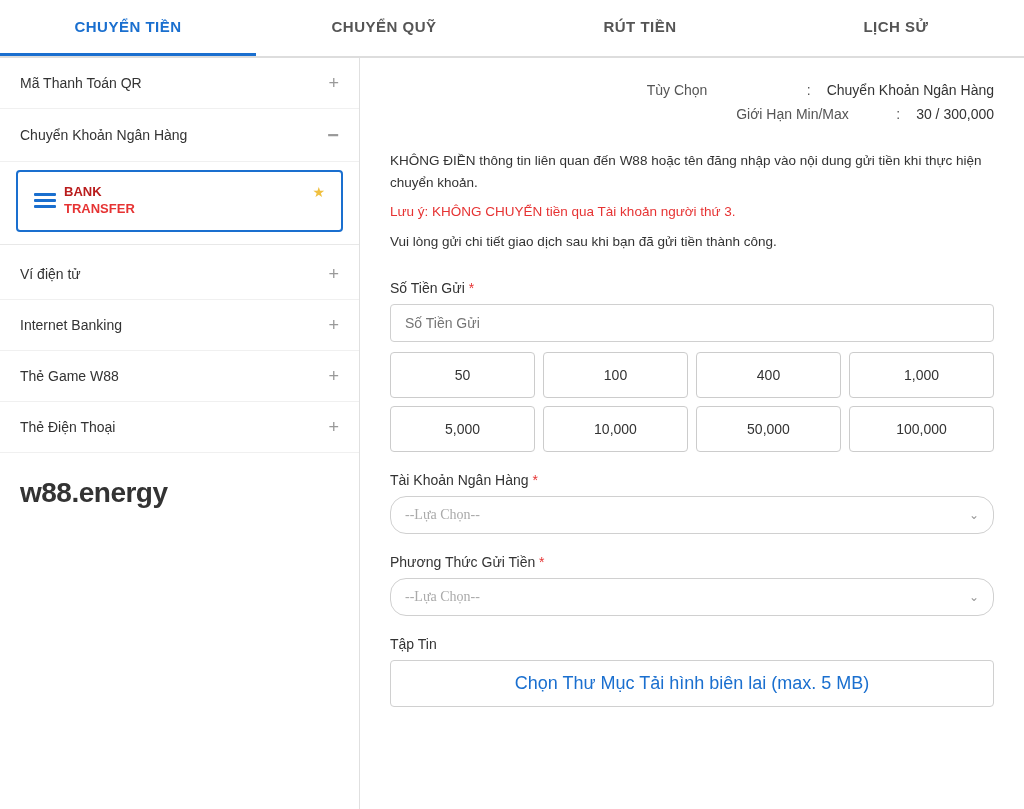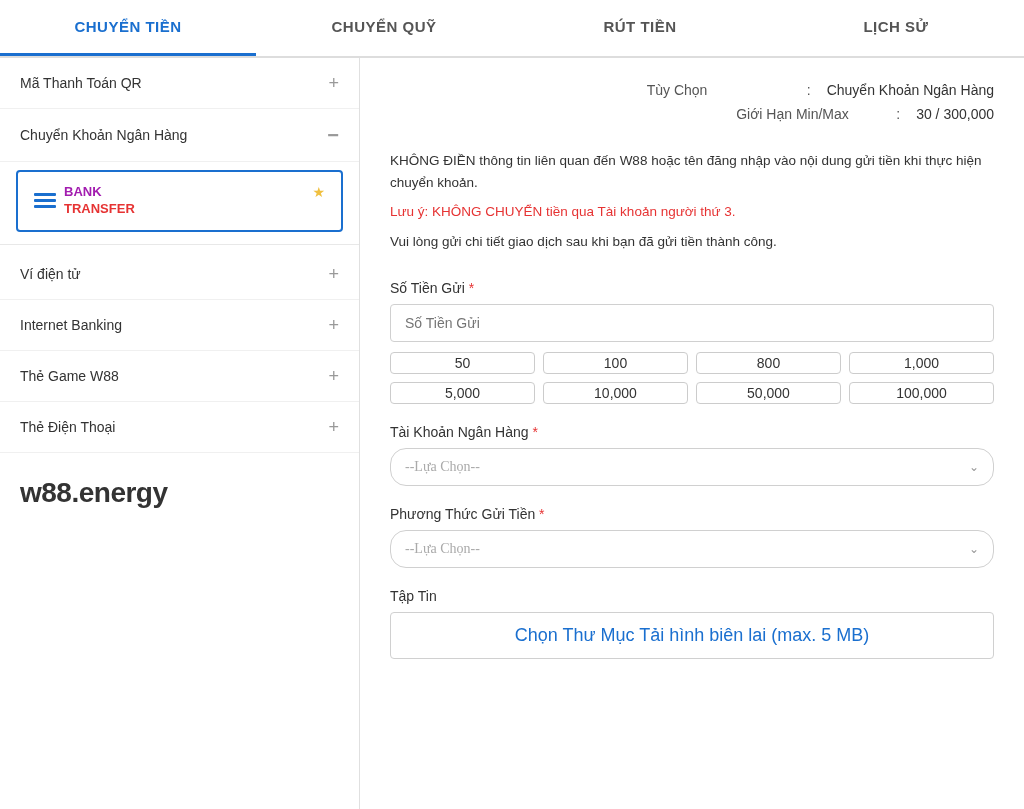--- a/index.html
+++ b/index.html
@@ -41,21 +41,21 @@
       align-items: center;
       gap: 8px;
       cursor: pointer;
     }
     .bank-icon {
       display: flex; flex-direction: column; gap: 2px;
     }
     .bank-icon-bars { display: flex; flex-direction: column; gap: 3px; }
     .bank-icon-bar { width: 22px; height: 3px; background: #1a6fcf; border-radius: 1px; }
     .bank-label { font-weight: bold; font-size: 13px; color: #1a6fcf; line-height: 1.3; }
-    .bank-label span { color: #a21caf; }
+    .bank-label span { color: #b91c1c; }
     .star-icon { color: #f0c040; font-size: 14px; margin-left: auto; align-self: flex-start; }
 
     .sidebar-logo {
       padding: 24px 20px 10px 20px;
       font-size: 28px; font-weight: bold; color: #333; letter-spacing: -0.5px;
     }
 
     
     .main-form { flex: 1; padding: 24px 30px; overflow-y: auto; background: #fff; }
 
@@ -72,21 +72,21 @@
     .form-label { font-size: 14px; margin-bottom: 8px; color: #333; }
     .required { color: #e63333; }
 
     .form-input {
       width: 100%; padding: 10px 14px; border: 1px solid #d0d0d0; border-radius: 4px;
       font-size: 14px; color: #aaa; background: #fff; outline: none;
     }
 
     .amount-grid { display: grid; grid-template-columns: repeat(4, 1fr); gap: 8px; margin-top: 10px; }
     .amount-btn {
-      padding: 2px 6px; border: 1px solid #ccc; border-radius: 4px;
+      padding: 14px 6px; border: 1px solid #ccc; border-radius: 4px;
       background: #fff; text-align: center; cursor: pointer; font-size: 14px; color: #333;
     }
 
     .form-select {
       width: 100%; padding: 10px 14px; border: 1px solid #d0d0d0; border-radius: 16px;
       font-size: 14px; color: #aaa; background: #fff; outline: none;
       display: flex; justify-content: space-between; align-items: center; cursor: pointer; font-family: Liberation Serif, serif;
     }
     .select-chevron { color: #999; font-size: 12px; }
 
@@ -184,21 +184,21 @@
 
       <div class="form-section">
         <div class="form-label">
           <span>Số Tiền Gửi</span>
           <span class="required"> *</span>
         </div>
         <input class="form-input" type="text" placeholder="Số Tiền Gửi" style="">
         <div class="amount-grid">
           <div class="amount-btn">50</div>
           <div class="amount-btn">100</div>
-          <div class="amount-btn">800</div>
+          <div class="amount-btn">400</div>
           <div class="amount-btn">1,000</div>
           <div class="amount-btn">5,000</div>
           <div class="amount-btn">10,000</div>
           <div class="amount-btn">50,000</div>
           <div class="amount-btn">100,000</div>
         </div>
       </div>
 
       <div class="form-section">
         <div class="form-label">

